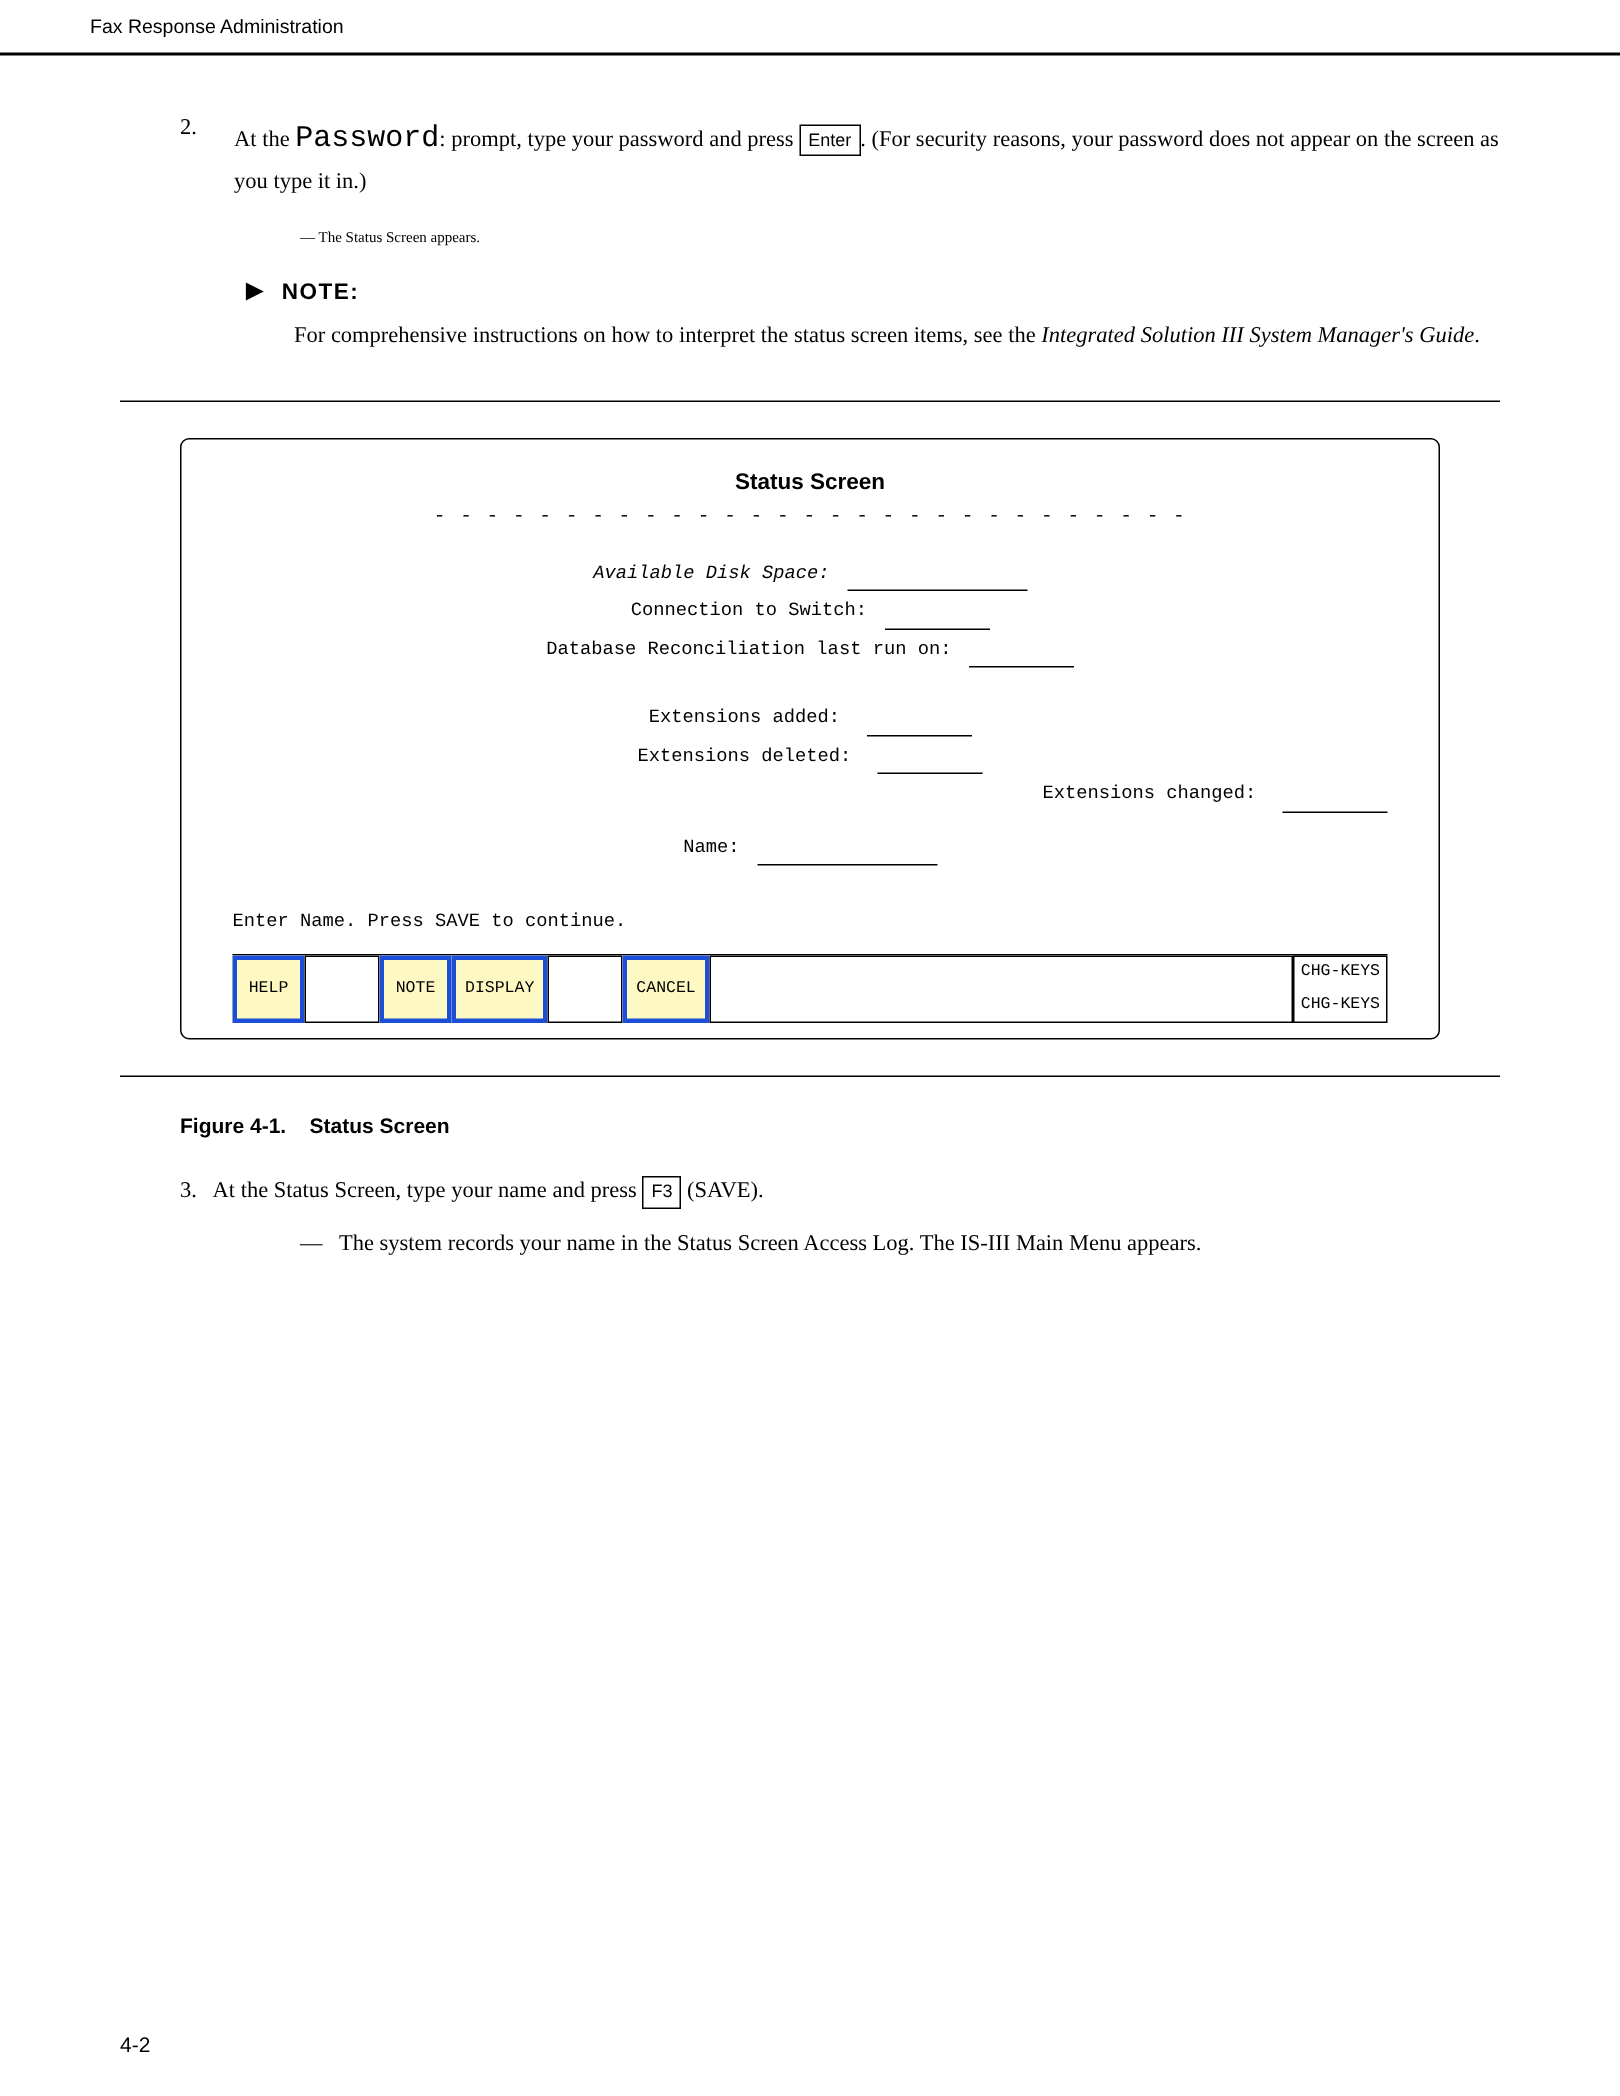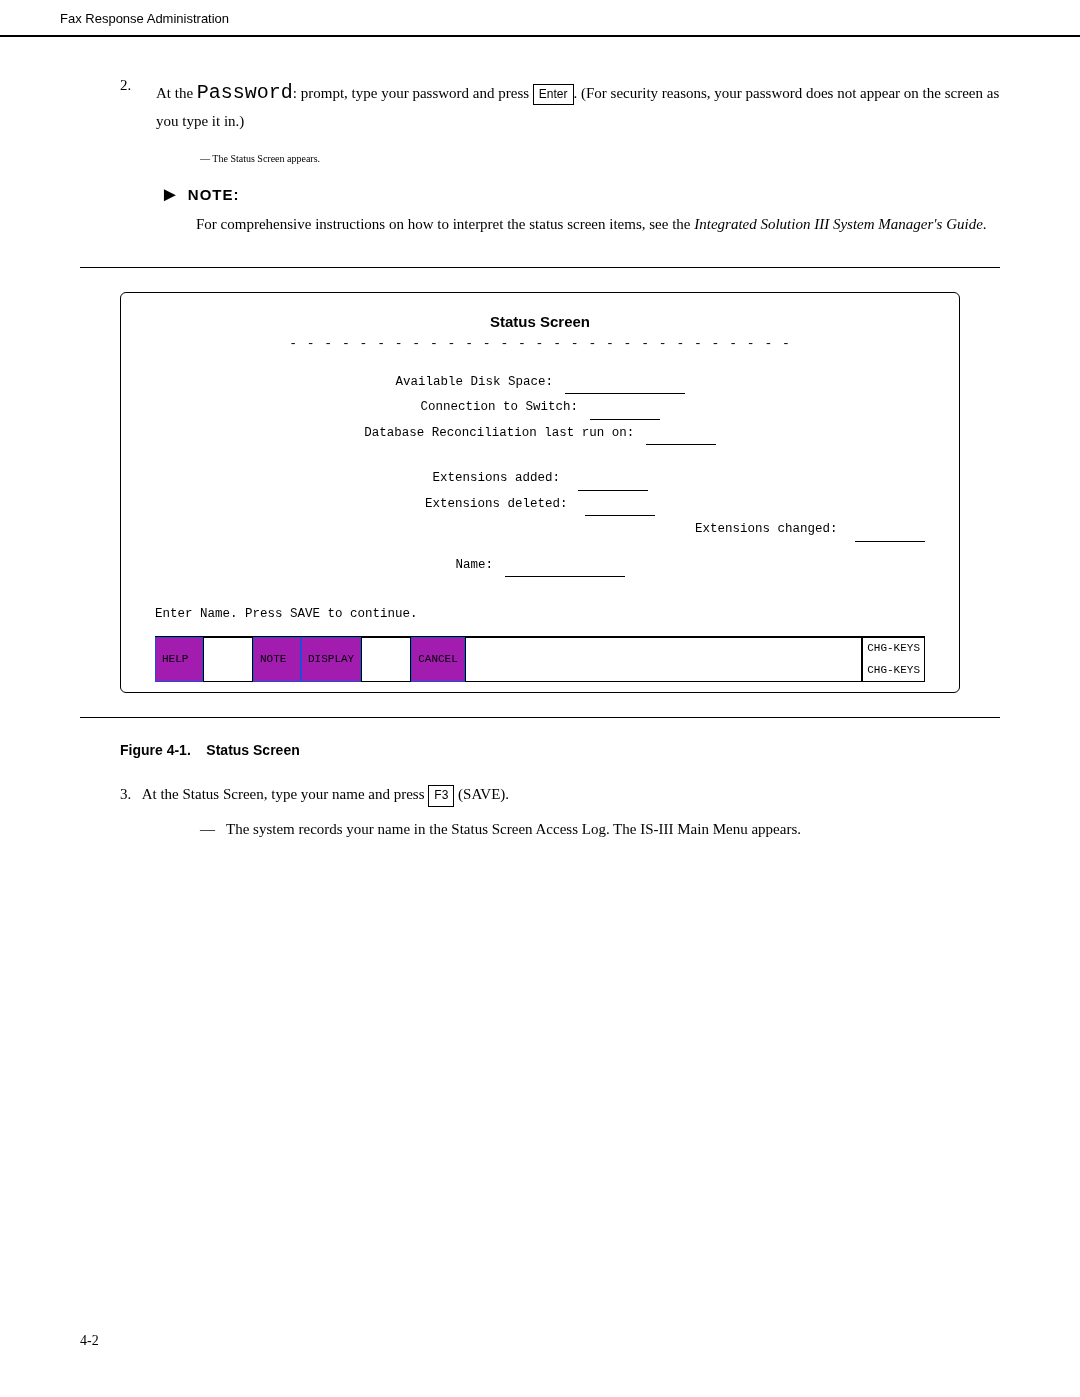--- a/index.html
+++ b/index.html
@@ -170,27 +170,28 @@
     .fkey-bar {
       display: flex;
       align-items: stretch;
       border-top: 1px solid #000;
       margin-top: 4px;
       font-family: 'Courier New', Courier, monospace;
       font-size: 11px;
     }
 
     .fkey-cell {
-      border: 1px solid #1d4ed8;
+      border: 3px solid #1d4ed8;
       padding: 2px 6px;
       min-width: 48px;
       text-align: center;
       display: flex;
       align-items: center;
-      background: #a21caf;
+      justify-content: center;
+      background: #fef9c3;
     }
 
     .fkey-cell-empty {
       border: 1px solid #000;
       padding: 2px 6px;
       min-width: 48px;
       background: #fff;
     }
 
     .fkey-right-stack {
@@ -231,24 +232,24 @@
     .step3-sub {
       padding-left: 80px;
       margin-top: 10px;
       font-size: 15px;
       line-height: 1.65;
     }
 
     
     .page-number {
       position: absolute;
-      bottom: 48px;
+      bottom: 26px;
       left: 80px;
       font-size: 14px;
-      font-family: Liberation Serif, serif;
+      font-family: Liberation Sans, sans-serif;
     }
   </style>
 </head>
 <body>
 
 <div class="header-bar">
   <span class="header-title">Fax Response Administration</span>
 </div>
 
 <div class="content">
@@ -276,21 +277,21 @@
   </div>
 
   <hr class="hr-full">
 
   <div class="figure-container">
     <div class="figure-title">Status Screen</div>
     <div class="figure-dashes">- - - - - - - - - - - - - - - - - - - - - - - - - - - - -</div>
 
     <div class="status-content">
 
-      <div style="text-align:center; margin-bottom:2px;">
+      <div style="text-align:center; margin-bottom:2px;font-style:italic;">
         <span>Available Disk Space:</span>
         <span class="field-underline" style="width:120px;">&nbsp;</span>
       </div>
 
       <div style="text-align:center; margin-bottom:2px;">
         <span>Connection to Switch:</span>
         <span class="field-underline" style="width:70px;">&nbsp;</span>
       </div>
 
       <div style="text-align:center; margin-bottom:2px;">

